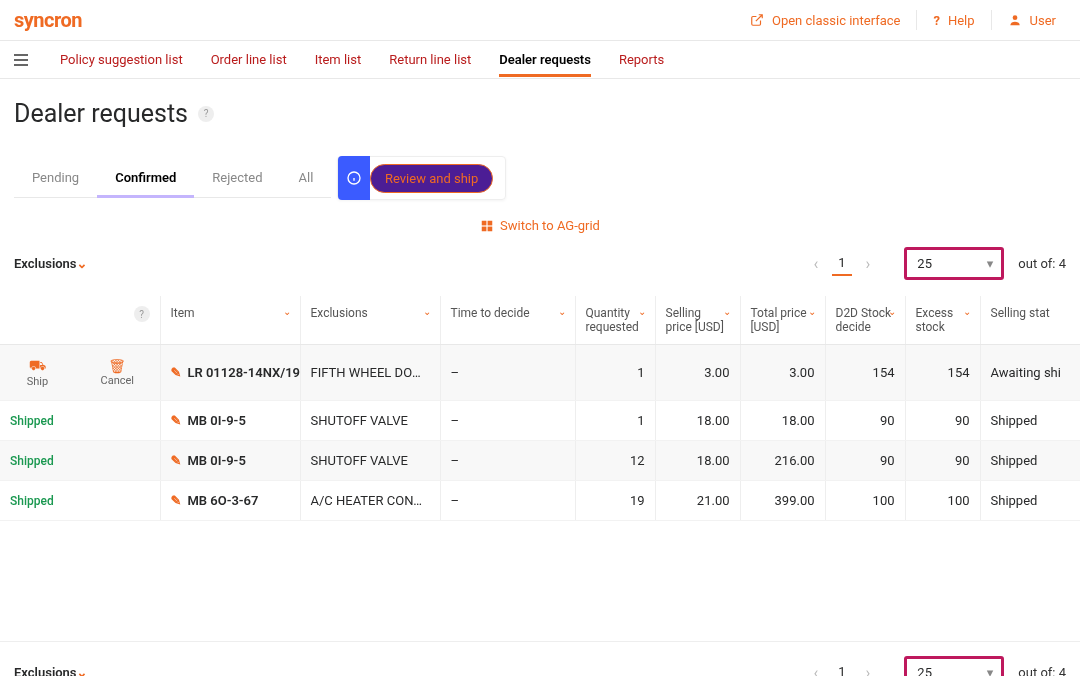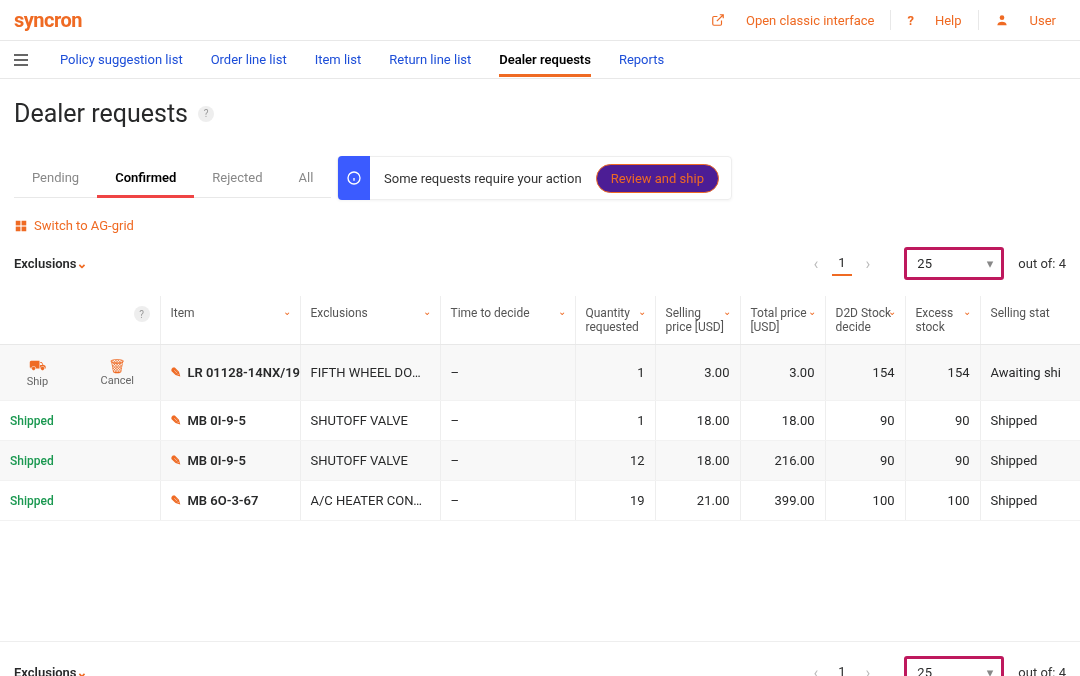--- a/index.html
+++ b/index.html
@@ -1,39 +1,39 @@
 <!DOCTYPE html>
 <html><head>
 <meta charset="utf-8">
 <style>
 * { margin:0; padding:0; box-sizing:border-box; font-family:-apple-system,BlinkMacSystemFont,"Segoe UI",Roboto,sans-serif; }
 body { background:#fff; color:#28292a; font-size:13px; width:1080px; }
 .header { display:flex; align-items:center; padding:8px 14px; border-bottom:1px solid #e8e8e8; }
 .logo { color:#ef6a23; font-weight:700; font-size:20px; letter-spacing:-0.5px; }
 .header-spacer { flex:1; }
-.header-link { display:flex; align-items:center; gap:21px; color:#ef6a23; font-size:13px; padding:0 10px; cursor:pointer; }
+.header-link { display:flex; align-items:center; gap:8px; color:#ef6a23; font-size:13px; padding:0 10px; cursor:pointer; }
 .header-sep { width:1px; height:20px; background:#e8e8e8; margin:0 6px; }
 .nav { display:flex; align-items:center; padding:0 14px; border-bottom:1px solid #e8e8e8; gap:28px; height:38px; }
 .hamburger { display:flex; flex-direction:column; gap:3px; cursor:pointer; padding:4px 0; margin-right:4px; }
 .hamburger span { width:14px; height:2px; background:#666; display:block; }
-.nav-item { color:#1d4ed8; font-size:13px; padding:10px 0; cursor:pointer; }
+.nav-item { color:#b91c1c; font-size:13px; padding:10px 0; cursor:pointer; }
 .nav-item.active { color:#000; font-weight:600; border-bottom:3px solid #ef6a23; padding-bottom:7px; }
 .page-title-row { display:flex; align-items:center; gap:10px; padding:20px 14px 28px; }
 .page-title { font-size:25px; font-weight:400; }
 .help-circle { width:16px; height:16px; border-radius:50%; background:#eee; color:#999; display:flex; align-items:center; justify-content:center; font-size:10px; cursor:pointer; }
 .tabs-row { display:flex; align-items:center; padding:0 14px; gap:6px; }
 .tabs { display:flex; border-bottom:1px solid #e8e8e8; width:317px; }
 .tab { padding:12px 18px; color:#888; font-size:13px; cursor:pointer; }
-.tab.active { color:#000; font-weight:600; border-bottom:3px solid #ef4444; margin-bottom:-1px; padding-bottom:3px; }
+.tab.active { color:#000; font-weight:600; border-bottom:3px solid #c4b5fd; margin-bottom:-1px; padding-bottom:3px; }
 .alert { display:flex; align-items:center; border:1px solid #eee; border-radius:4px; height:44px; box-shadow:0 1px 3px rgba(0,0,0,0.05); }
 .alert-icon { width:32px; height:44px; background:#3b5bff; display:flex; align-items:center; justify-content:center; border-radius:4px 0 0 4px; }
 .alert-icon svg { width:16px; height:16px; }
 .alert-text { padding:0 14px; color:#333; }
 .alert-btn { border:1px solid #ef6a23; color:#ef6a23; background:#4c1d95; border-radius:16px; padding:6px 14px; margin-right:12px; cursor:pointer; font-size:13px; }
-.switch-row { display:flex; justify-content:flex-start; padding:18px 14px 8px; }
+.switch-row { display:flex; justify-content:center; padding:18px 14px 8px; }
 .switch-link { color:#ef6a23; display:flex; align-items:center; gap:6px; cursor:pointer; font-size:13px; }
 .controls-row { display:flex; align-items:center; padding:6px 14px 16px; }
 .exclusions { display:flex; align-items:center; gap:0; font-weight:600; cursor:pointer; }
 .chev { color:#ef6a23; }
 .controls-spacer { flex:1; }
 .pager { display:flex; align-items:center; gap:10px; margin-right:30px; }
 .pager-btn { color:#bbb; cursor:pointer; font-size:16px; padding:4px; }
 .pager-num { border-bottom:2px solid #ef6a23; padding:4px 6px; font-size:13px; }
 .select { border:3px solid #be185d; border-radius:3px; padding:6px 30px 6px 10px; position:relative; min-width:100px; cursor:pointer; }
 .select::after { content:"▾"; position:absolute; right:8px; color:#888; }
@@ -108,21 +108,20 @@
     <div class="tab">All</div>
   </div>
   <div class="alert">
     <div class="alert-icon">
       <svg viewBox="0 0 24 24" fill="none" stroke="#fff" stroke-width="2">
           <circle cx="12" cy="12" r="9"></circle>
           <line x1="12" y1="8" x2="12" y2="8"></line>
           <line x1="12" y1="12" x2="12" y2="16"></line>
         </svg>
     </div>
-    <div class="alert-text">Some requests require your action</div>
     <button class="alert-btn">Review and ship</button>
   </div>
 </div>
 
 <div class="switch-row">
   <div class="switch-link">
     <svg width="14" height="14" viewBox="0 0 24 24" fill="#ef6a23">
         <rect x="3" y="3" width="8" height="8"></rect>
         <rect x="13" y="3" width="8" height="8"></rect>
         <rect x="3" y="13" width="8" height="8"></rect>

